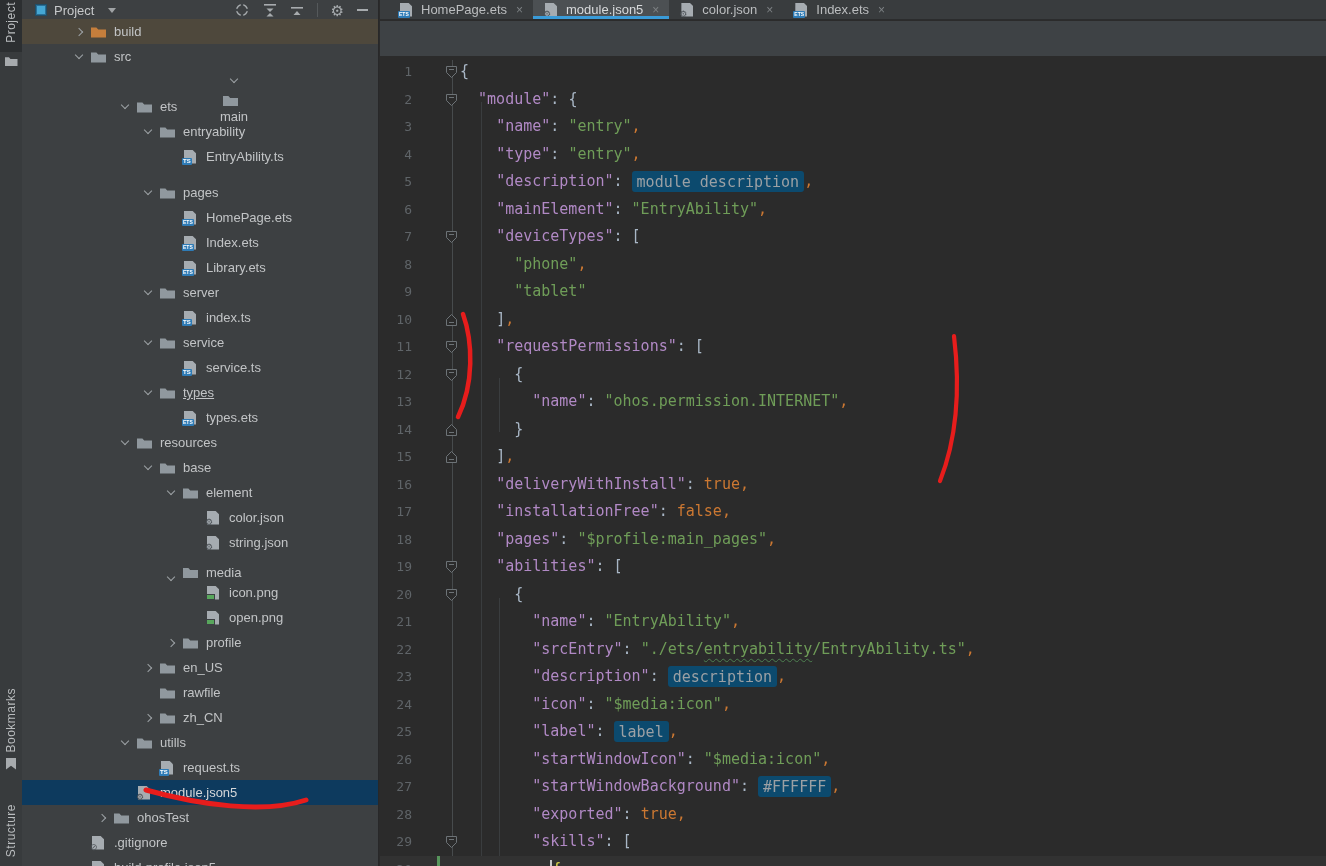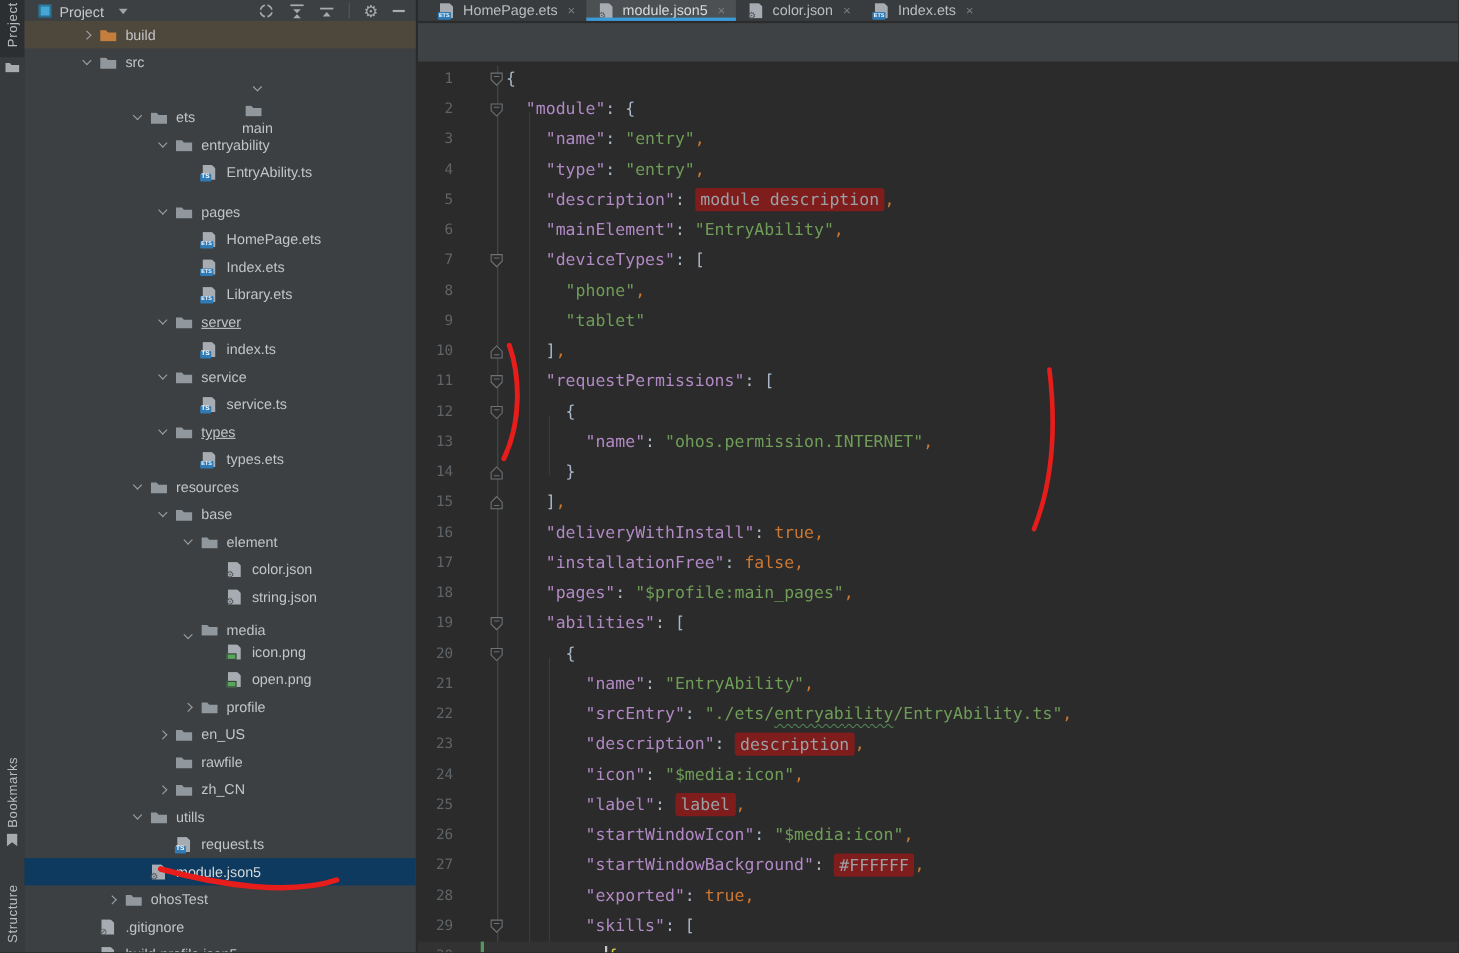--- a/index.html
+++ b/index.html
@@ -60,21 +60,21 @@
   .lnum{width:32px;flex:0 0 32px;text-align:right;color:#5f6468;font-size:13px;}
   .foldc{width:48px;flex:0 0 48px;position:relative;}
   .foldc svg{position:absolute;left:33px;top:7px;}
   .code{color:#a9b7c6;}
   .code .t{color:#a9b7c6;}
   .code .k{color:#b189c5;}
   .code .s{color:#6f9d58;}
   .code .sw{color:#6f9d58;text-decoration:underline wavy #4d8050 1px;text-underline-offset:4px;}
   .code .o{color:#cc7832;}
   .code .y{color:#dcd64a;}
-  .code .i{background:#7f1d1d;color:#9ba0a4;border-radius:3px;padding:1.5px 5px;}
+  .code .i{background:#0c4a6e;color:#9ba0a4;border-radius:3px;padding:1.5px 5px;}
   .code .caret{display:inline-block;width:2px;height:17px;background:#c8c8c8;vertical-align:-3px;}
   .vcsbar{position:absolute;left:57px;top:800px;width:3px;height:10px;background:#57965c;}
 
   .strokes{position:absolute;left:0;top:0;width:1326px;height:866px;pointer-events:none;z-index:9;}
 
   svg.hicon{display:block;}
 </style>
 </head>
 <body>
 
@@ -203,21 +203,21 @@
           <span>Index.ets</span>
         </div>
         <div class="trow" style="padding-left: 137px;">
           <span class="chev"></span>
           <span class="ticn">
             <span class="page"></span>
             <span class="badge" style="font-size: 5px;">ETS</span>
           </span>
           <span>Library.ets</span>
         </div>
-        <div class="trow" style="padding-left: 114px; text-decoration: underline;">
+        <div class="trow" style="padding-left: 114px;">
           <span class="chev exp">
             <i></i>
           </span>
           <span class="ticn">
             <span class="folder"></span>
           </span>
           <span>server</span>
         </div>
         <div class="trow" style="padding-left: 137px;">
           <span class="chev"></span>

